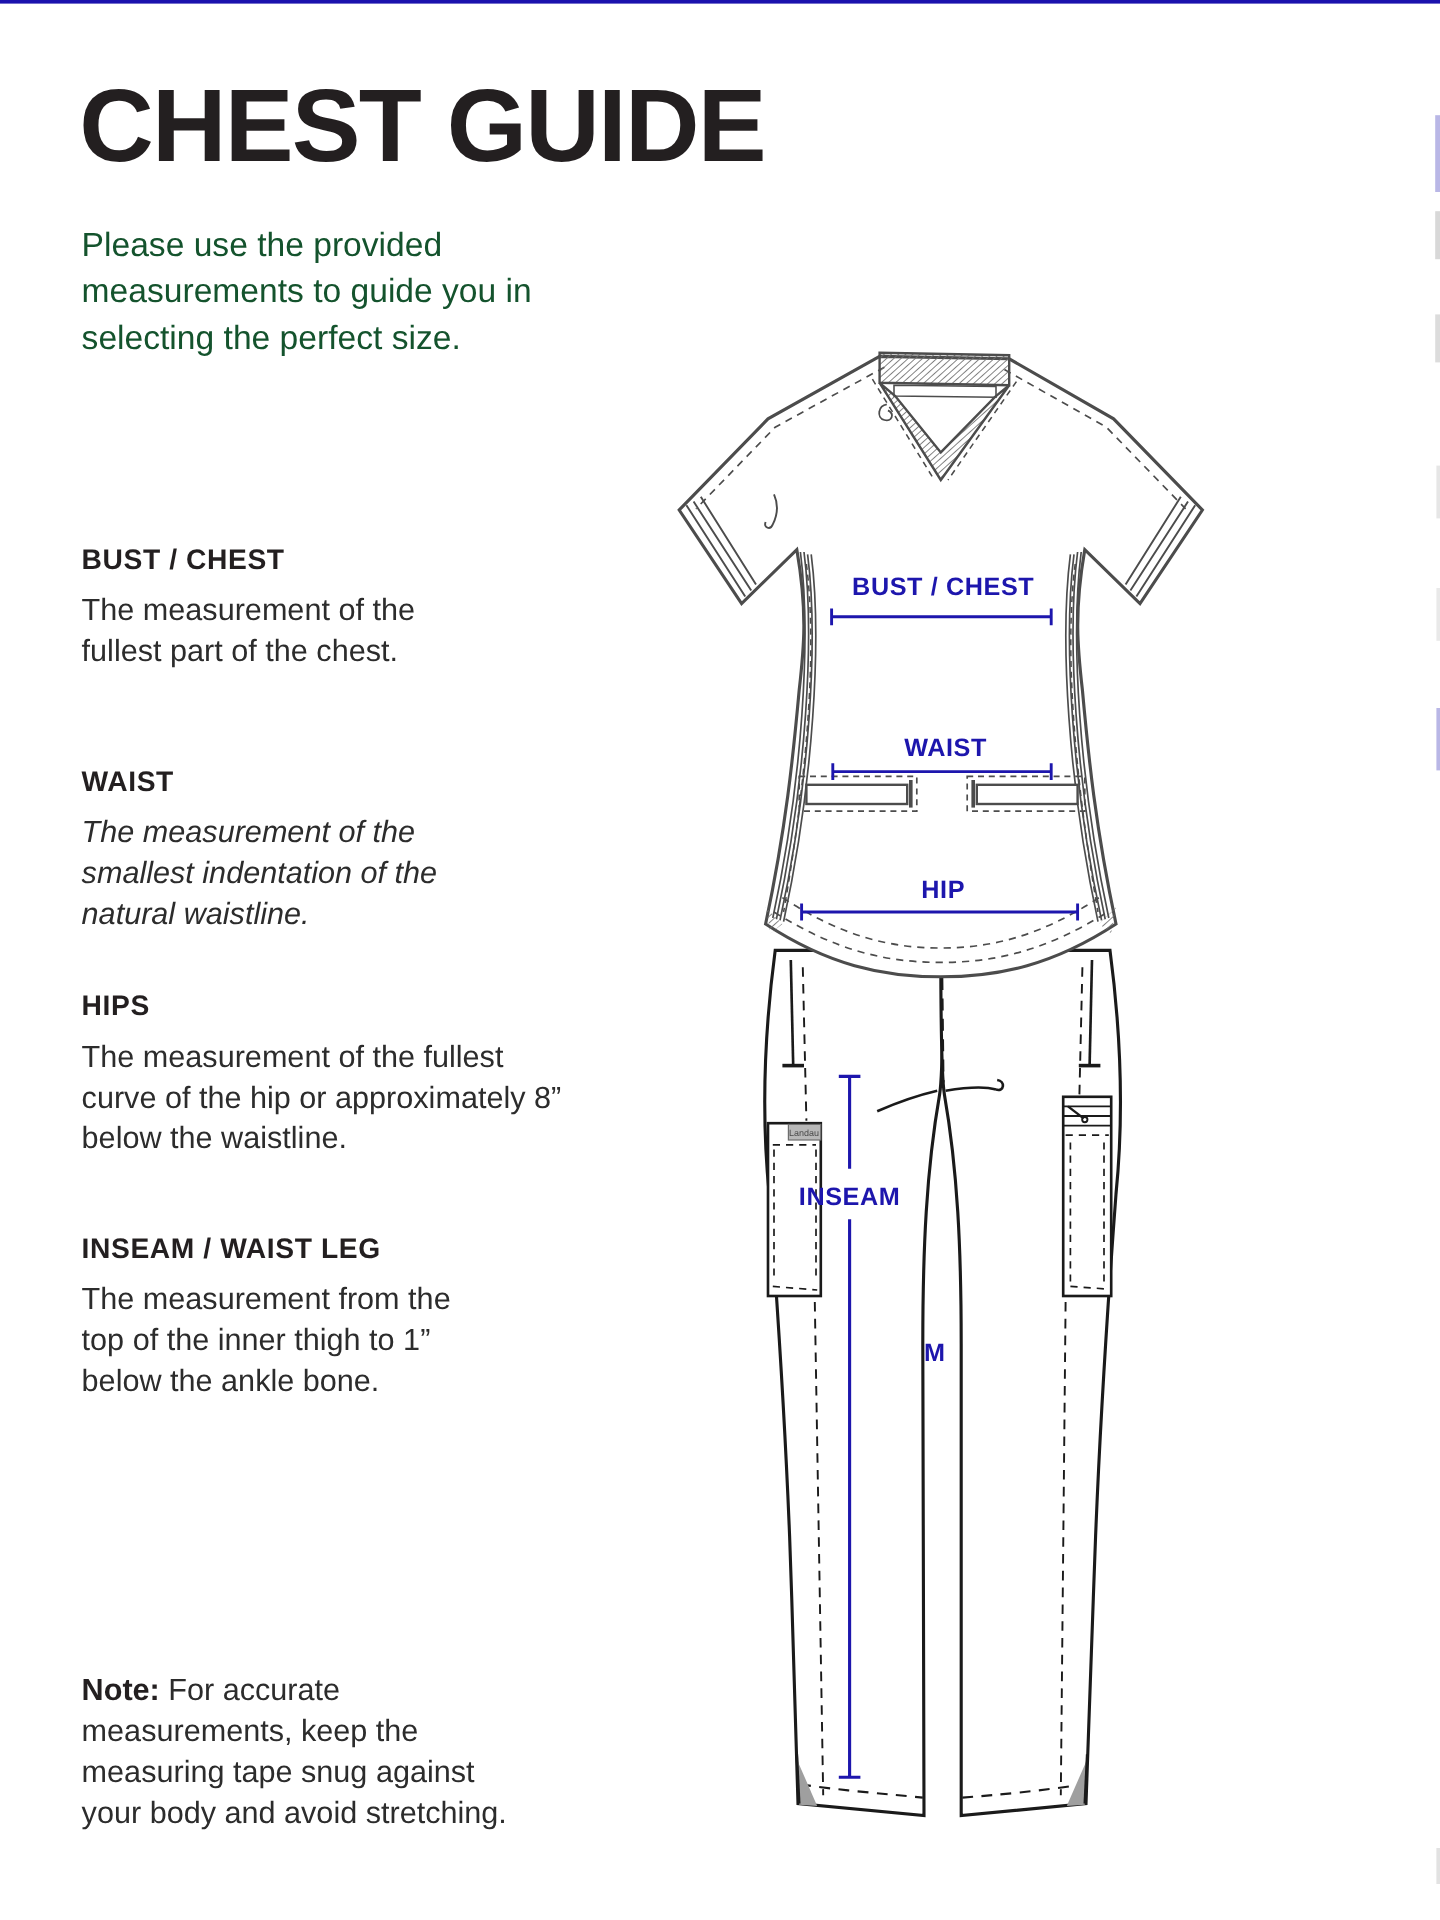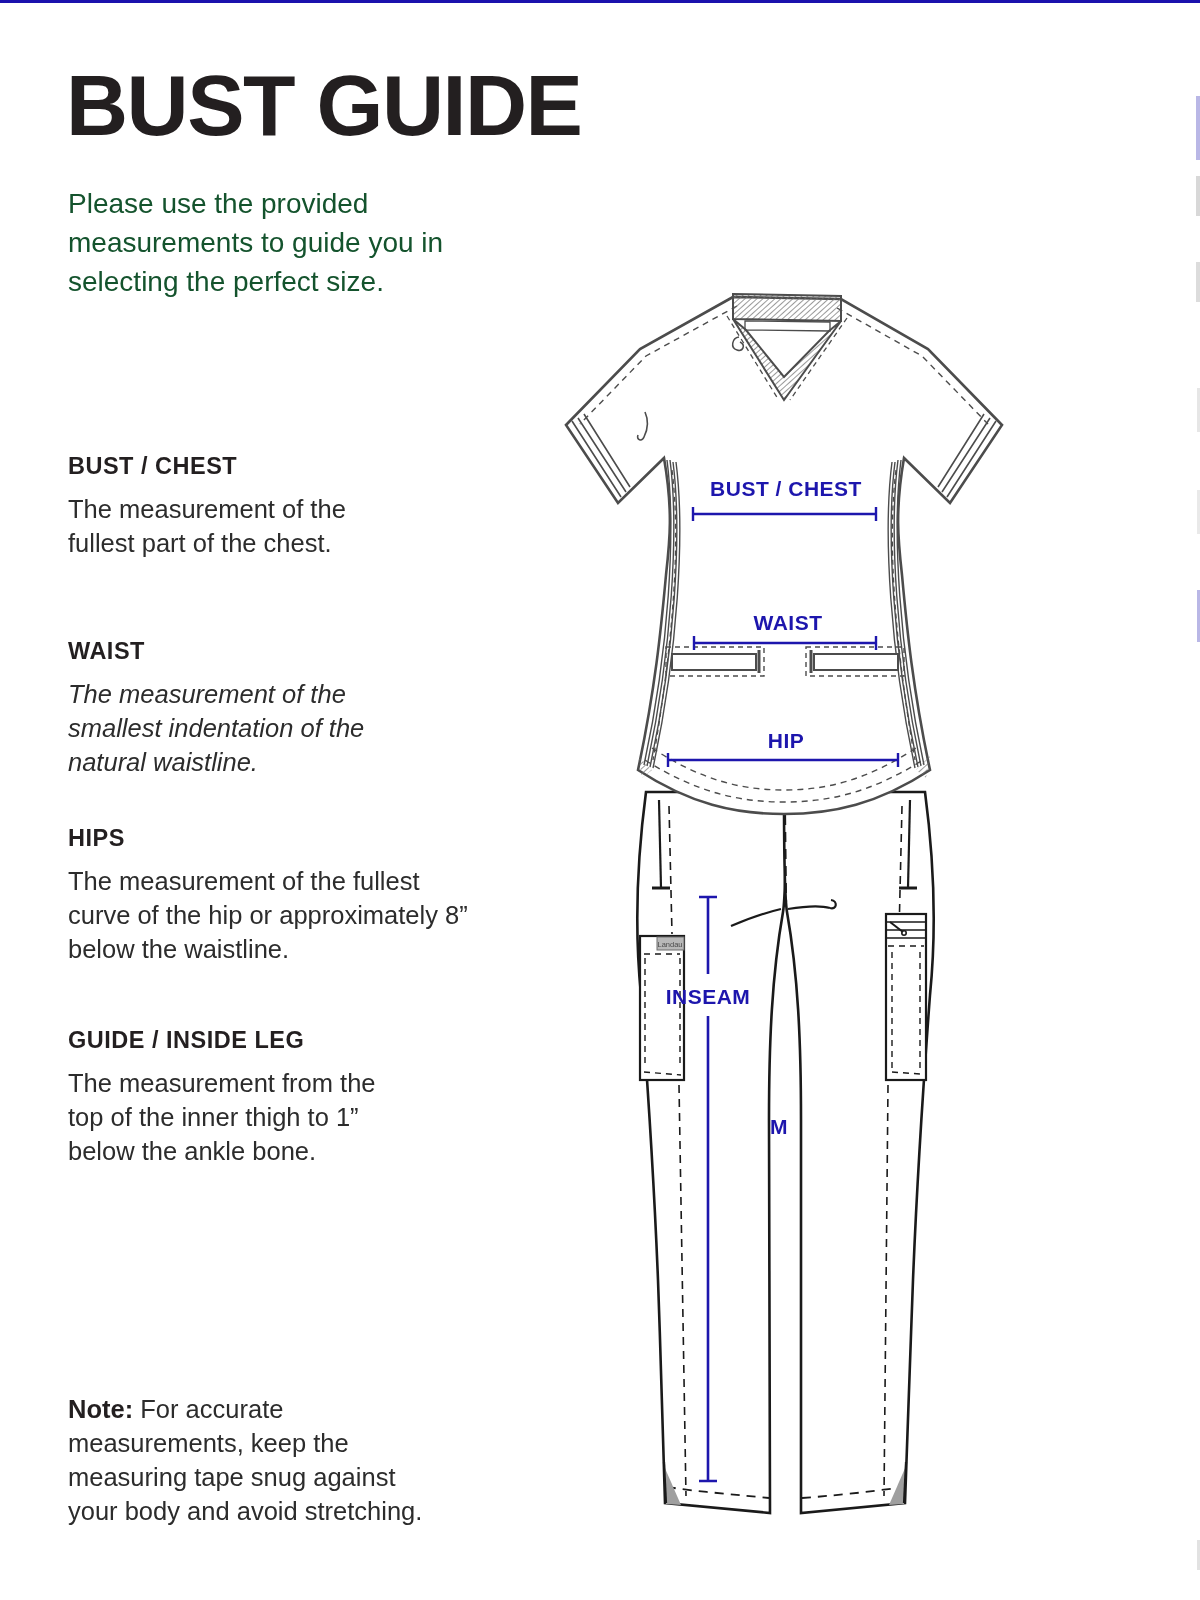--- a/index.html
+++ b/index.html
@@ -22,41 +22,41 @@
   svg text{font-family:"Liberation Sans",sans-serif;}
   .blue-label{font-weight:700;font-size:21px;letter-spacing:0.5px;}
 </style>
 </head>
 <body>
 
 <div id="page">
 
   <div class="topline" style="background:#1b12ad;"></div>
 
-  <div class="title">BUST GUIDE</div>
+  <div class="title">CHEST GUIDE</div>
 
   <div class="intro">Please use the provided measurements to guide you in selecting the perfect size.</div>
 
   <div class="sec" id="sec-bust">
     <h3>BUST / CHEST</h3>
     <p>The measurement of the fullest part of the chest.</p>
   </div>
 
   <div class="sec" id="sec-waist">
     <h3>WAIST</h3>
     <p>The measurement of the smallest indentation of the natural waistline.</p>
   </div>
 
   <div class="sec" id="sec-hips">
     <h3>HIPS</h3>
     <p>The measurement of the fullest curve of the hip or approximately 8” below the waistline.</p>
   </div>
 
   <div class="sec" id="sec-inseam">
-    <h3>GUIDE / INSIDE LEG</h3>
+    <h3>INSEAM / WAIST LEG</h3>
     <p>The measurement from the top of the inner thigh to 1” below the ankle bone.</p>
   </div>
 
   <div class="note">
     <b>Note:</b>
     <span>For accurate measurements, keep the measuring tape snug against your body and avoid stretching.</span>
   </div>
 
   <svg style="position:absolute;left:540px;top:282px;" width="470" height="1240" viewBox="540 282 470 1240" fill="none" xmlns="http://www.w3.org/2000/svg">
     <defs>

